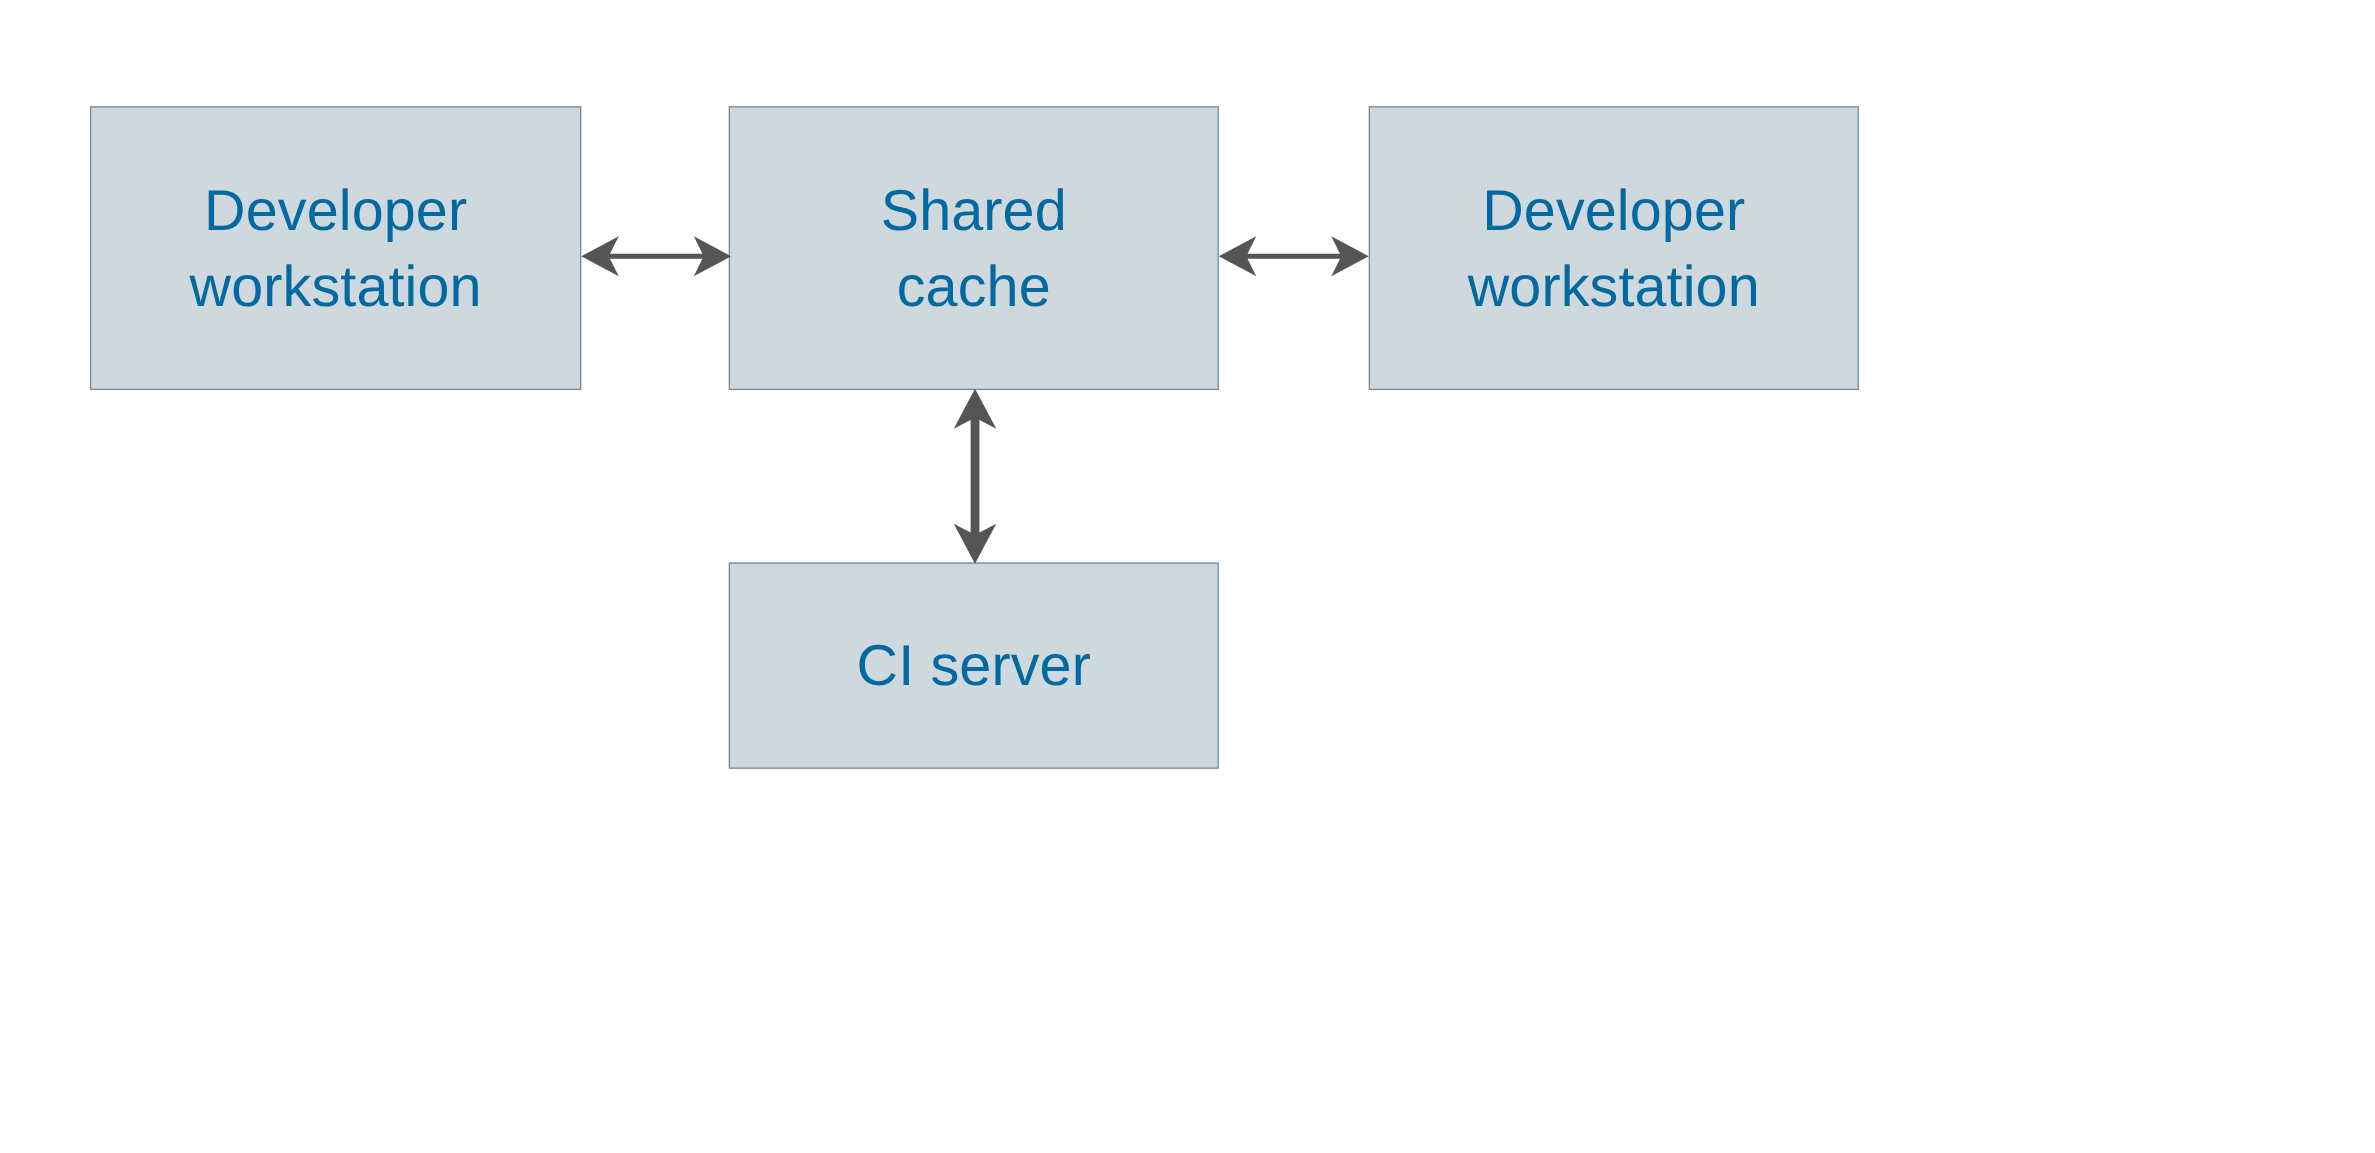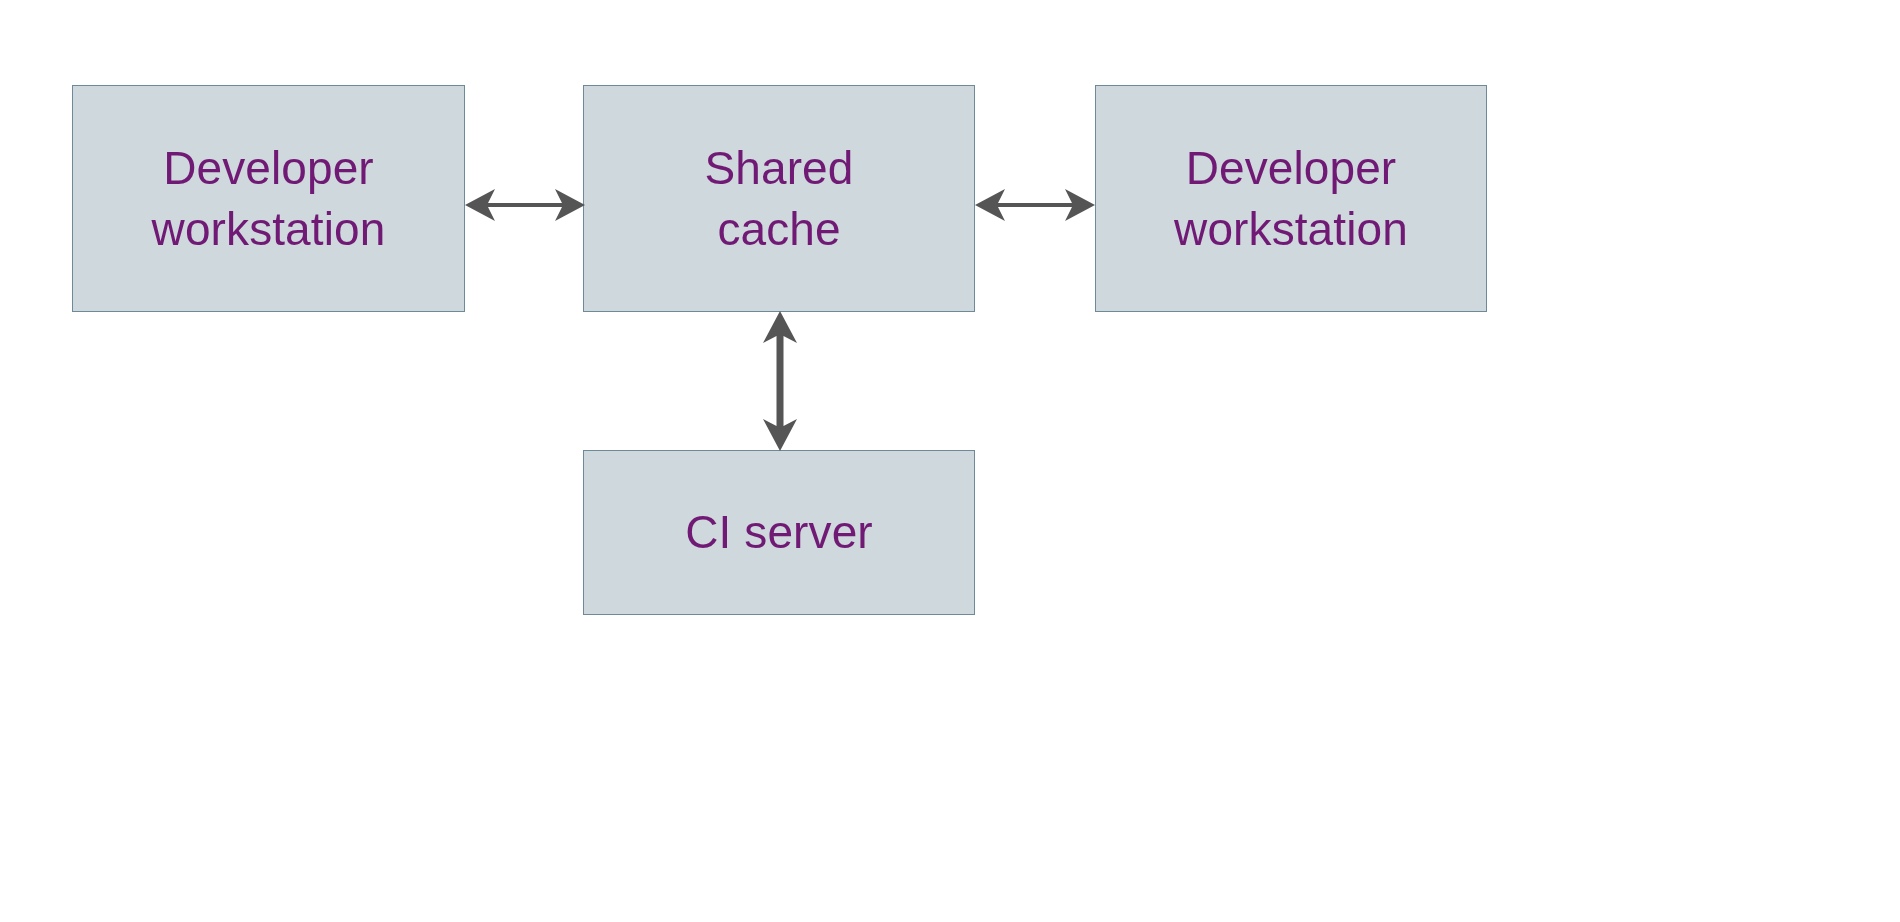--- a/index.html
+++ b/index.html
@@ -25,21 +25,21 @@
     background: #CFD8DC;
     border: 1.6px solid #6E8A99;
     display: flex;
     align-items: center;
     justify-content: center;
     text-align: center;
   }
   .node-label {
     font-size: 46px;
     line-height: 1.32;
-    color: #701a75;
+    color: #0369a1;
     font-weight: 400;
     letter-spacing: 0.1px;
     padding: 0 10px;
     white-space: pre-line;
   }
   
   #node-dev-left   { left: 72px;   top: 85px;  width: 393px; height: 227px; }
   #node-cache      { left: 583px;  top: 85px;  width: 392px; height: 227px; }
   #node-dev-right  { left: 1095px; top: 85px;  width: 392px; height: 227px; }
   #node-ci         { left: 583px;  top: 450px; width: 392px; height: 165px; }

